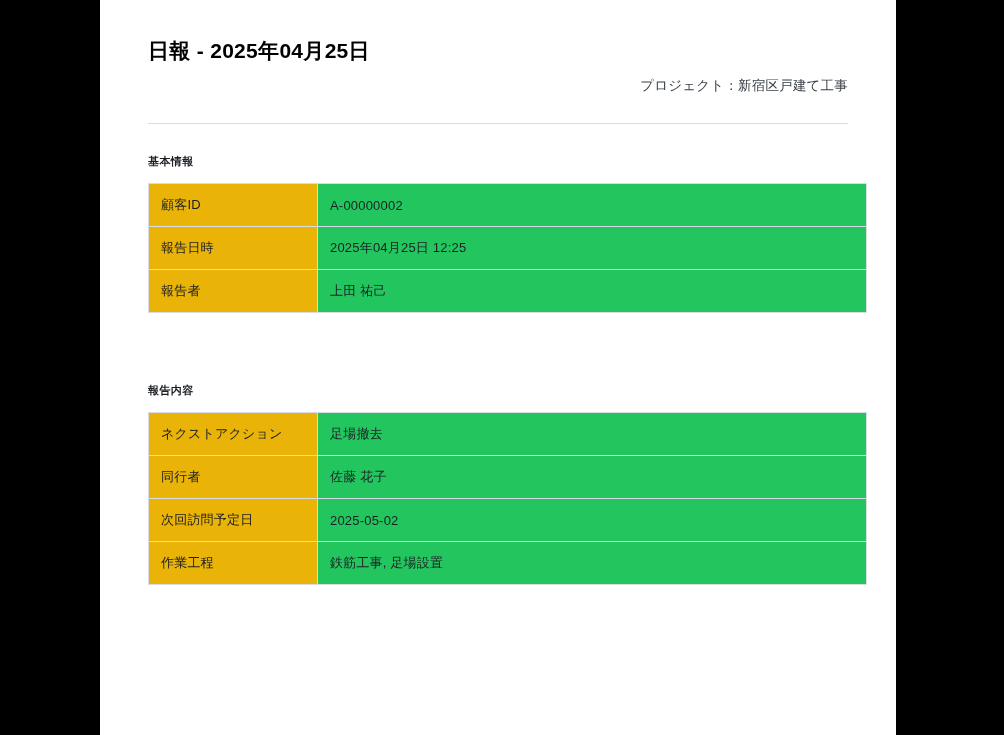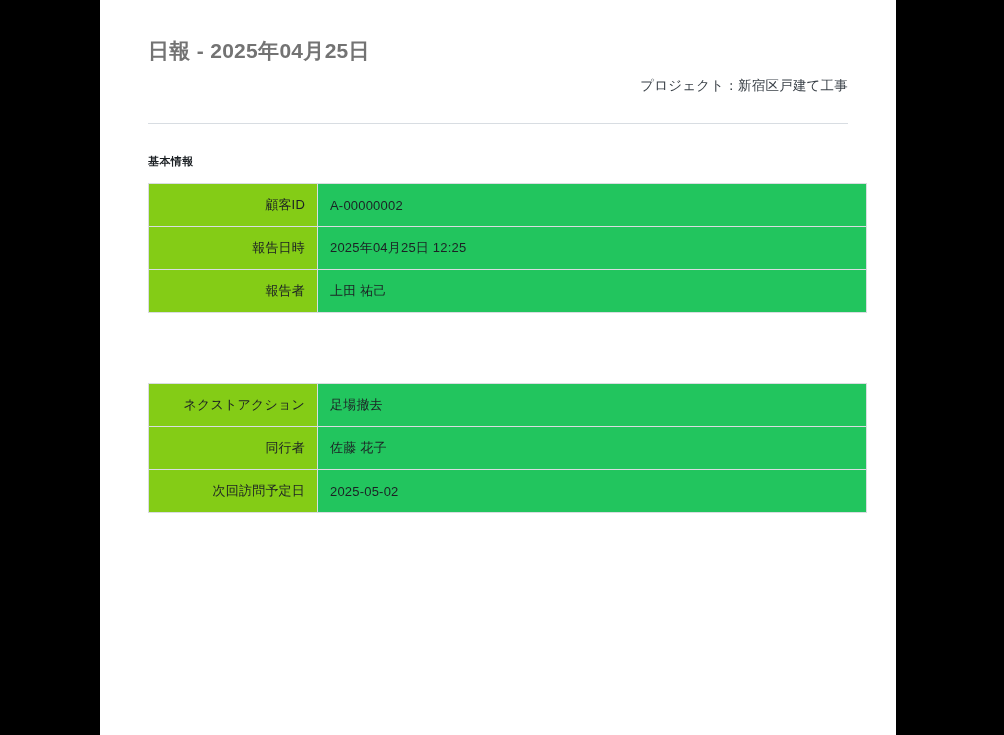--- a/index.html
+++ b/index.html
@@ -22,21 +22,21 @@
     background: #ffffff;
     box-sizing: border-box;
     overflow: hidden;
   }
   .content {
     padding: 36px 48px 0 48px;
   }
   .doc-title {
     font-size: 21px;
     font-weight: bold;
-    color: #737373;
+    color: #000000;
     letter-spacing: 0.3px;
     margin: 0 0 0 0;
     line-height: 1.4;
   }
   .doc-subtitle {
     font-size: 13.5px;
     color: #3a4148;
     margin-top: 12px;
     letter-spacing: 0.2px;
     text-align: right;
@@ -66,22 +66,21 @@
     border: 1px solid #d9dde1;
     font-size: 13px;
     color: #1c2024;
     padding: 12px 12px;
     height: 16px;
     vertical-align: middle;
     letter-spacing: 0.2px;
   }
   table.info-table td.label-cell {
     width: 144px;
-    background: #84cc16;
-    text-align: right;
+    background: #eab308;
   }
   table.info-table td.value-cell {
     background: #22c55e;
   }
   .section-gap {
     height: 40px;
   }
 </style>
 </head>
 <body>
@@ -111,32 +110,37 @@
             <td class="label-cell">報告者</td>
             <td class="value-cell">上田 祐己</td>
           </tr>
         </tbody>
       </table>
     </div>
 
     <div class="section-gap"></div>
 
     <div class="section">
+      <h2 class="section-heading">報告内容</h2>
       <table class="info-table">
         <tbody>
           <tr>
             <td class="label-cell">ネクストアクション</td>
             <td class="value-cell">足場撤去</td>
           </tr>
           <tr>
             <td class="label-cell">同行者</td>
             <td class="value-cell">佐藤 花子</td>
           </tr>
           <tr>
             <td class="label-cell">次回訪問予定日</td>
             <td class="value-cell">2025-05-02</td>
           </tr>
+          <tr>
+            <td class="label-cell">作業工程</td>
+            <td class="value-cell">鉄筋工事, 足場設置</td>
+          </tr>
         </tbody>
       </table>
     </div>
 
   </div>
 </div>
 
 </body></html>

